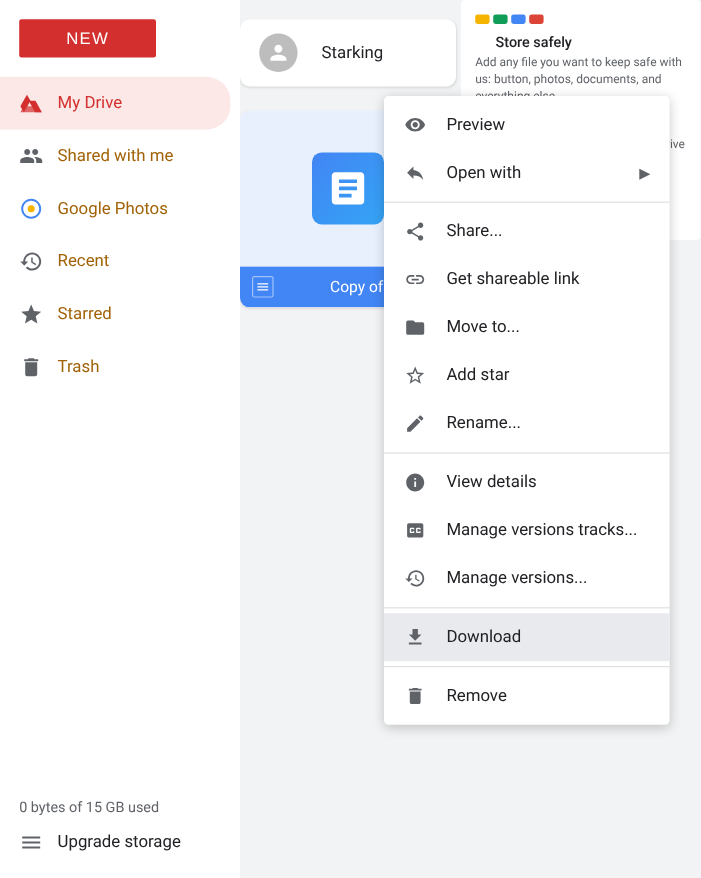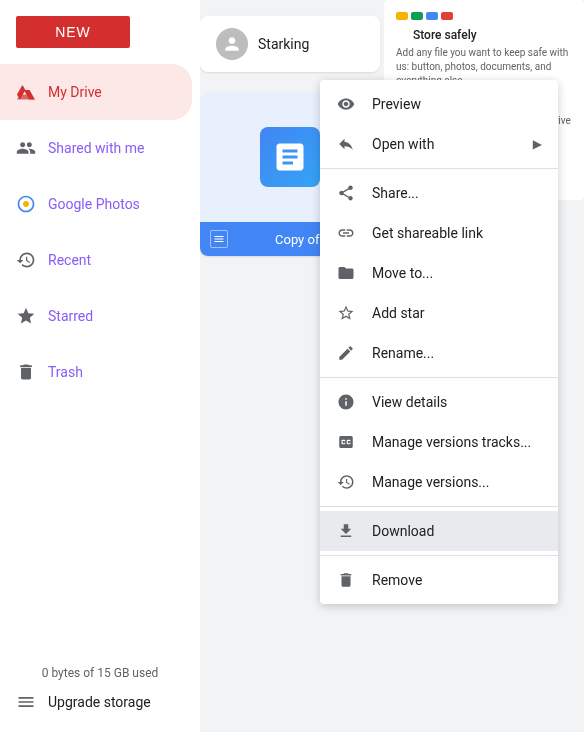--- a/index.html
+++ b/index.html
@@ -39,53 +39,52 @@
       text-align: center;
     }
 
     .sidebar-item {
       display: flex;
       align-items: center;
       padding: 8px 16px;
       cursor: pointer;
       border-radius: 0 20px 20px 0;
       margin-right: 8px;
-      height: 56px;
+      height: 44px;
     }
 
     .sidebar-item.active {
       background: #fce8e6;
     }
 
     .sidebar-item .icon {
       width: 20px;
       height: 20px;
       margin-right: 12px;
       display: flex;
       align-items: center;
       justify-content: center;
       font-size: 18px;
     }
 
     .sidebar-item .label {
       font-size: 14px;
-      color: #8b5cf6;
+      color: #a16207;
     }
 
     .sidebar-item.active .label {
       color: #d32f2f;
     }
 
     .sidebar-item .icon.red { color: #d32f2f; }
     .sidebar-item .icon.gray { color: #5f6368; }
 
     .storage-section {
       margin-top: auto;
       padding: 16px;
-      text-align: center;
     }
 
     .storage-text {
       font-size: 12px;
       color: #5f6368;
       margin-bottom: 8px;
     }
 
     .upgrade-btn {
       display: flex;
@@ -178,21 +177,21 @@
     }
 
     
     .starking-card {
       background: white;
       border-radius: 8px;
       width: 180px;
       padding: 12px 16px;
       display: flex;
       align-items: center;
-      gap: 10px;
+      gap: 20px;
       box-shadow: 0 1px 2px rgba(0,0,0,0.1);
       position: absolute;
       top: 16px;
       left: 0;
     }
 
     .starking-avatar {
       width: 32px;
       height: 32px;
       background: #bdbdbd;

